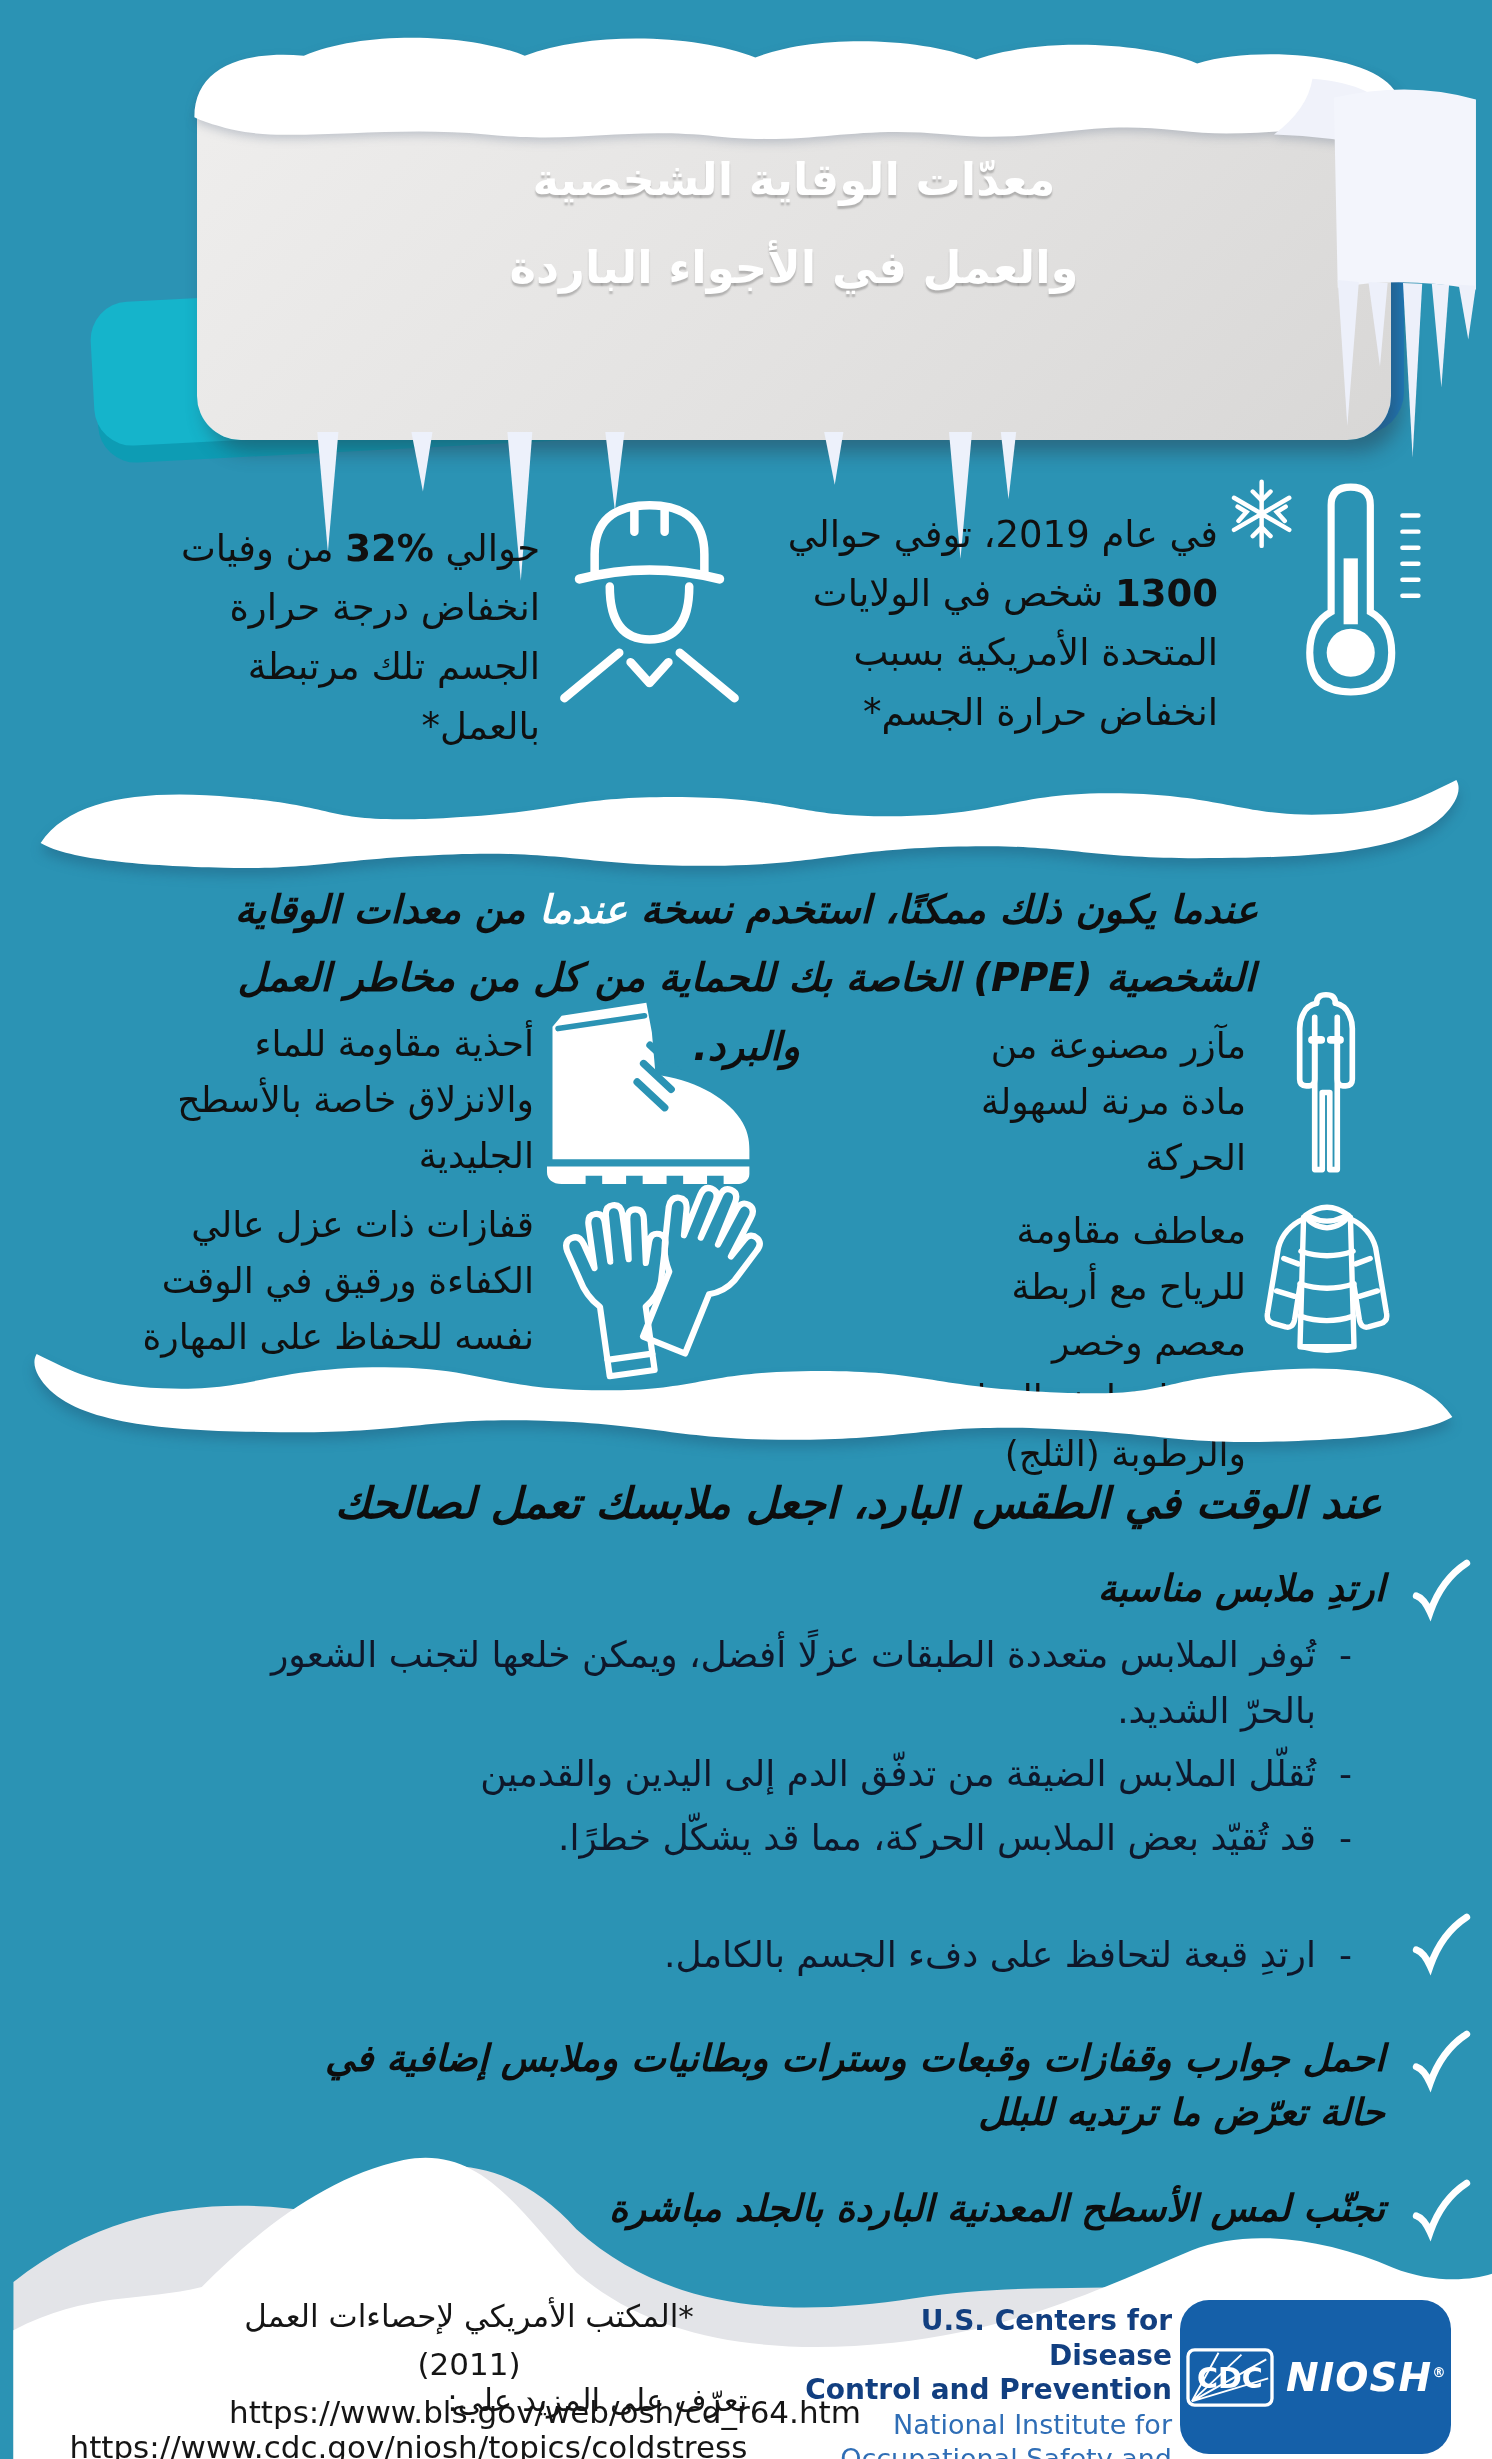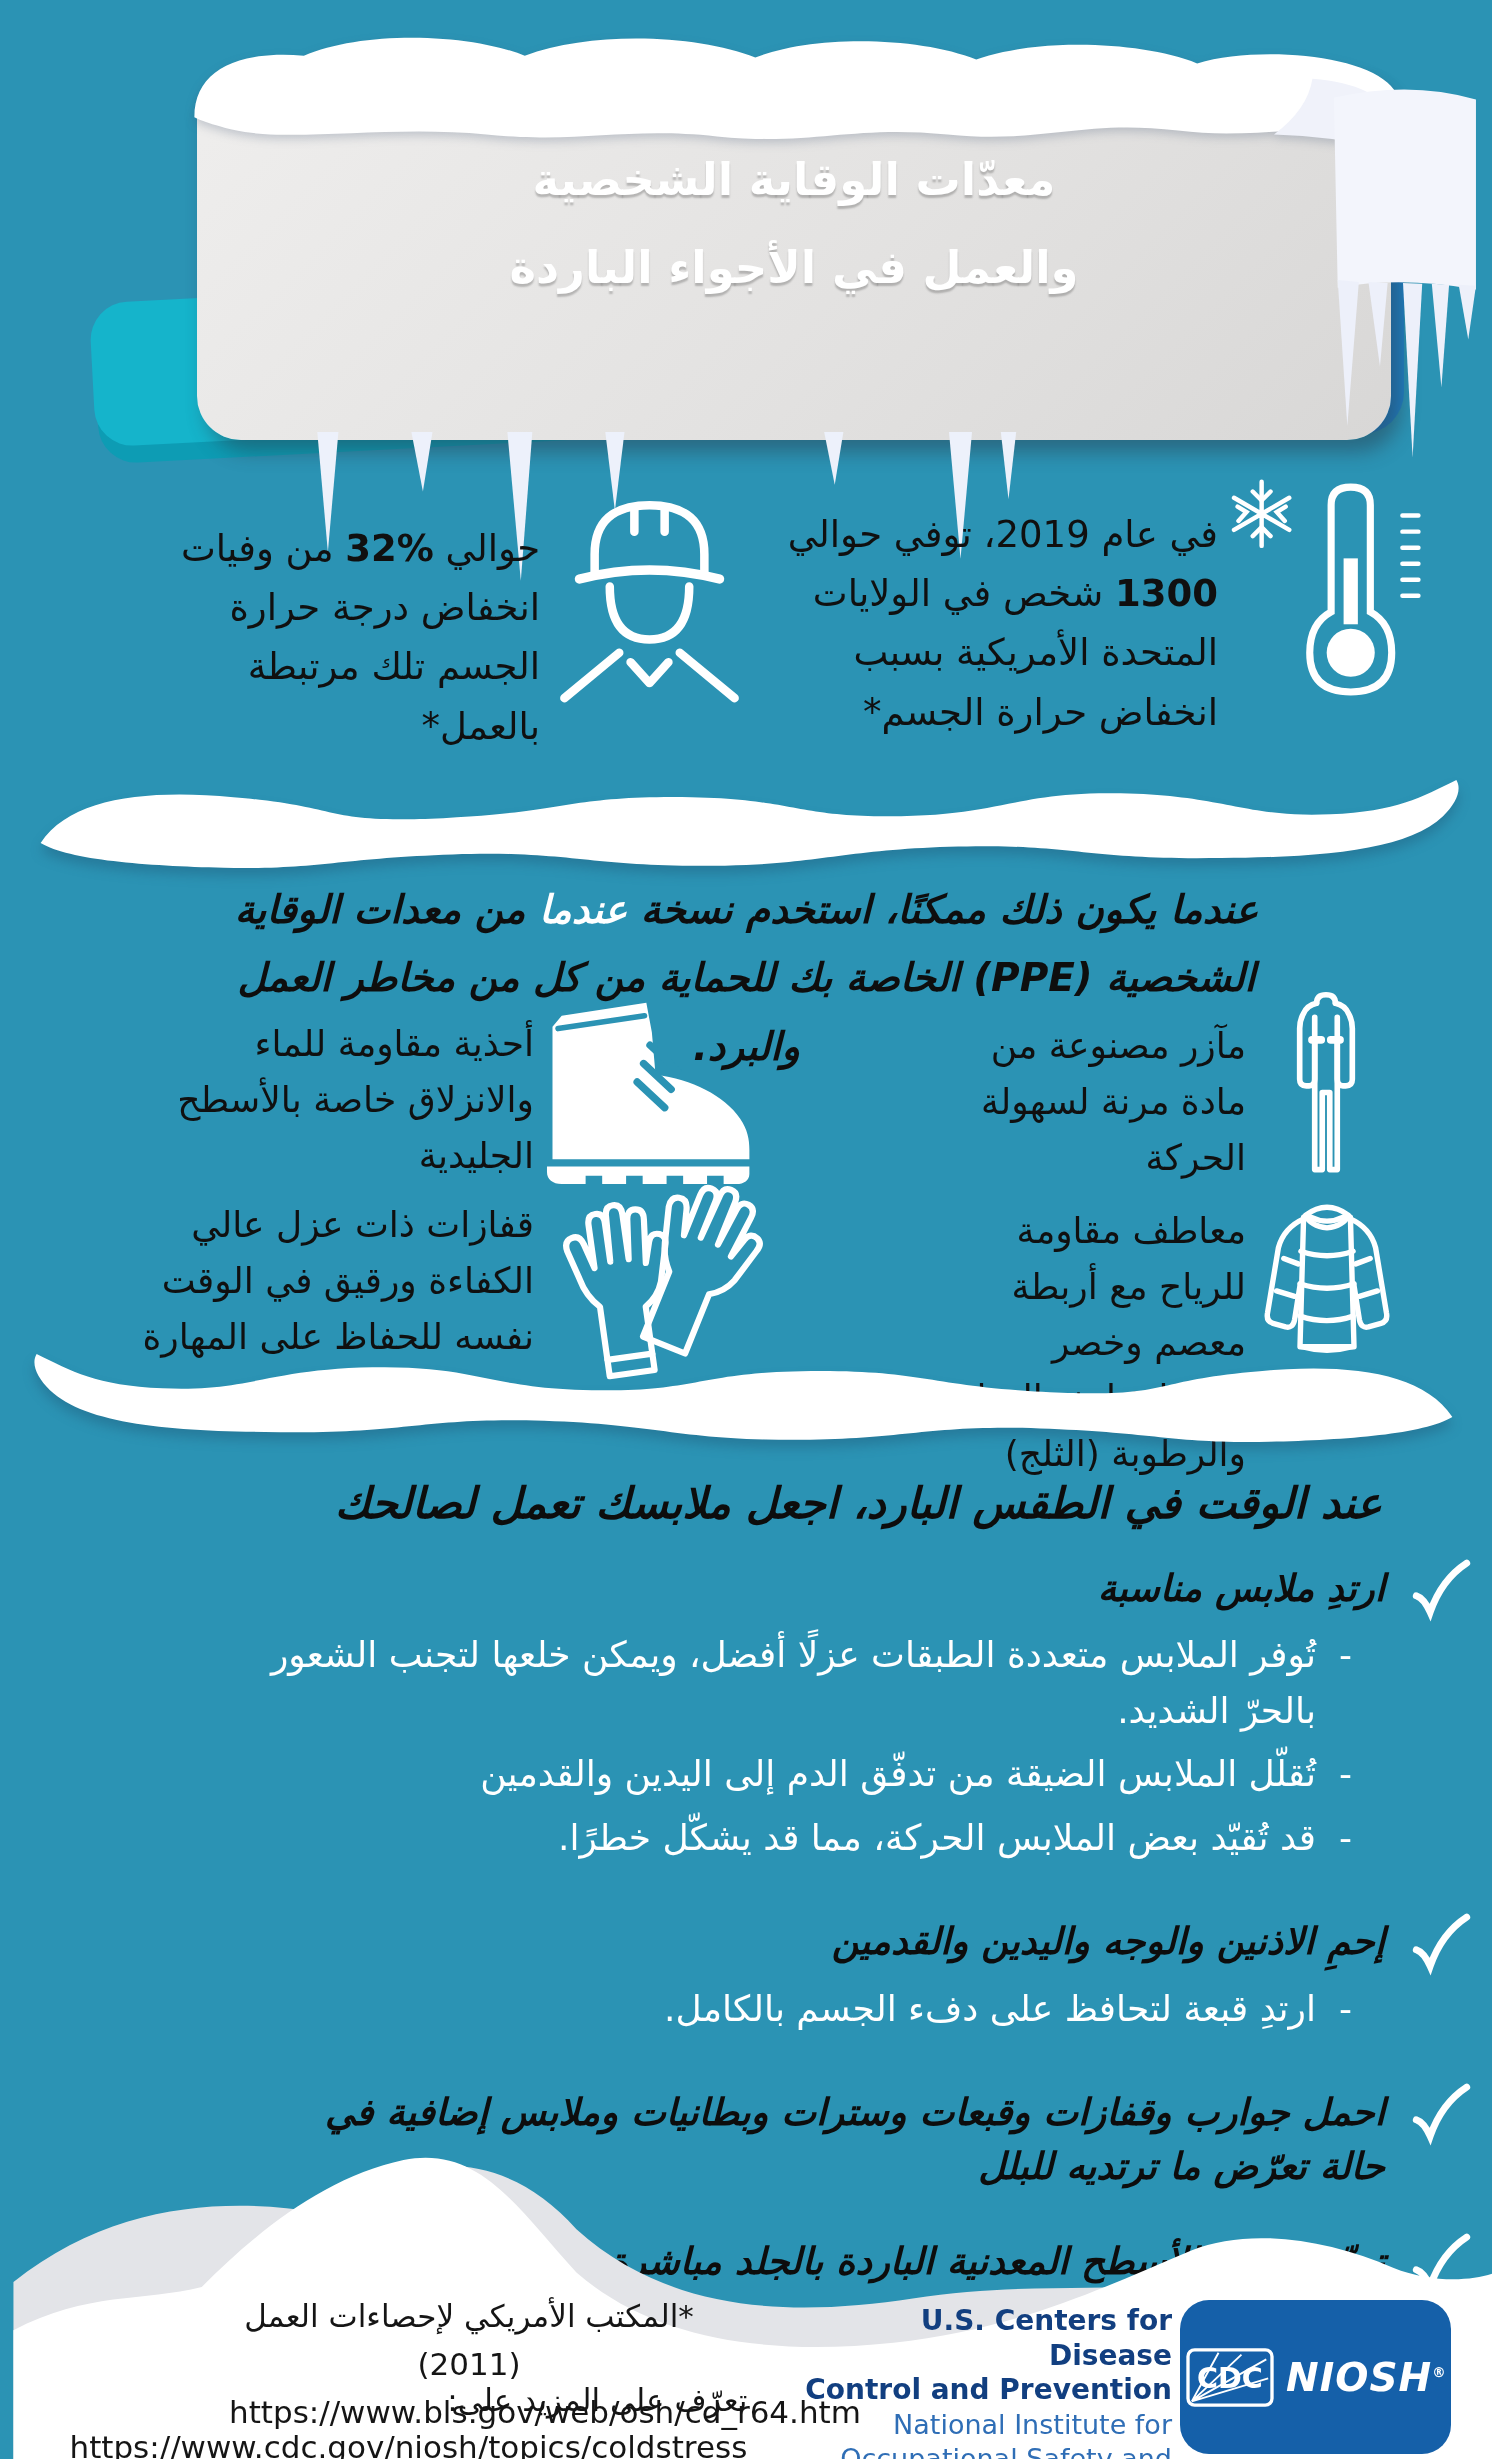--- a/index.html
+++ b/index.html
@@ -53,21 +53,21 @@
   
   .section-heading{right:111px;top:1478px;width:1162px;direction:rtl;text-align:right;
     font-size:43px;font-weight:bold;font-style:italic;color:#0d0d0d;}
   .checklist{left:115px;top:1562px;width:1358px;direction:rtl;}
   .check-item{display:flex;gap:25px;margin-bottom:42px;align-items:flex-start;}
   .check-icon{flex:0 0 63px;height:63px;margin-top:-3.8px;}
   .check-body{flex:1;}
   .check-heading{font-size:37px;font-weight:bold;font-style:italic;line-height:1.45;color:#0d0d0d;}
   .check-heading.narrow{max-width:1124px;}
   .subs{margin-top:11.5px;padding-right:33px;}
-  .sub{display:flex;gap:23px;font-size:36px;line-height:1.55;max-width:1114px;margin-bottom:7.7px;color:#ffffff;}
+  .sub{display:flex;gap:23px;font-size:36px;line-height:1.55;max-width:1114px;margin-bottom:7.7px;color:#0f172a;}
   .sub::before{content:"-";flex:0 0 auto;}
 
   
   .snow-bottom{left:0;top:2085px;width:1493px;height:375px;}
   .footer-ref{left:229px;top:2292px;width:480px;direction:rtl;text-align:center;
     font-size:31px;line-height:1.55;color:#151515;}
   .footer-more{left:17.3px;top:2377px;width:730px;direction:rtl;text-align:right;
     font-size:31px;line-height:1.5;color:#151515;}
   .url{direction:ltr;unicode-bidi:embed;}
   .agency{left:795px;top:2304px;width:377px;text-align:right;line-height:1.24;}
@@ -258,21 +258,20 @@
             </div>
         </div>
       </div>
     </div>
 
     <div class="check-item">
       <svg class="check-icon" viewBox="0 0 100 100">
         <path d="M10 60 Q22 64 32 86 Q50 34 90 8" fill="none" stroke="#FFFFFF" stroke-width="11" stroke-linecap="round"></path>
       </svg>
       <div class="check-body">
-        <div class="check-heading">إحمِ الاذنين والوجه واليدين والقدمين</div>
         <div class="subs">
           <div class="sub">
               <span>ارتدِ قبعة لتحافظ على دفء الجسم بالكامل.</span>
             </div>
         </div>
       </div>
     </div>
 
     <div class="check-item">
       <svg class="check-icon" viewBox="0 0 100 100">

